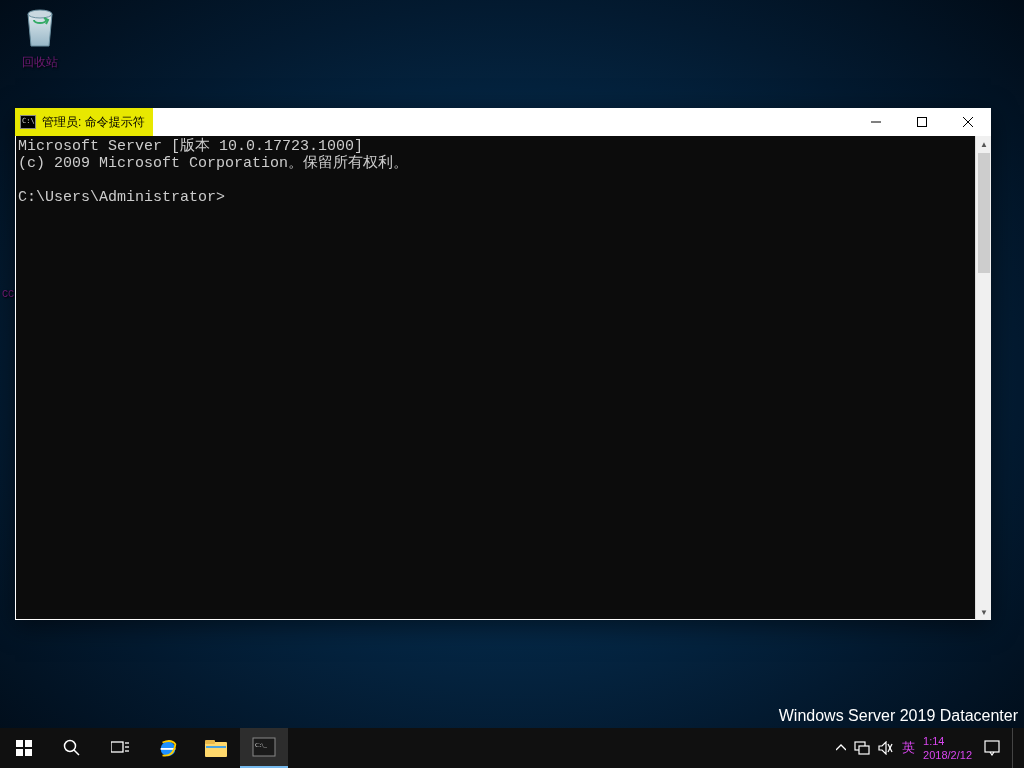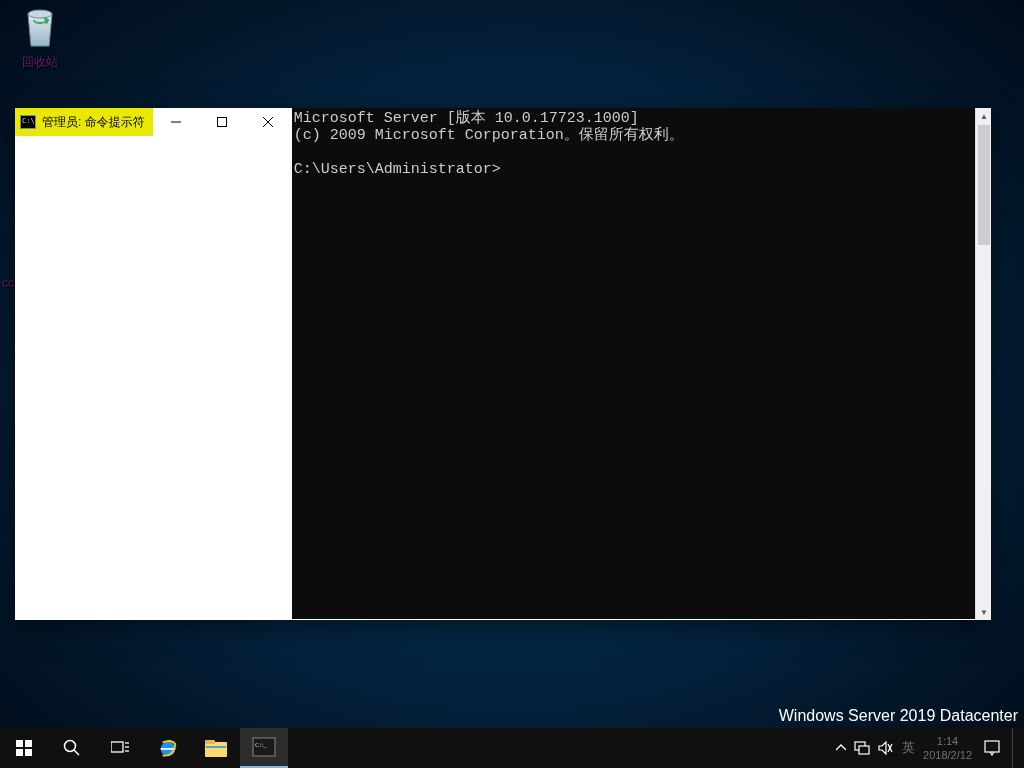--- a/index.html
+++ b/index.html
@@ -23,21 +23,21 @@
   
   .recycle-bin svg { width: 40px; height: 48px; }
 
   
   .window {
     position: absolute;
     left: 15px; top: 108px;
     width: 976px; height: 512px;
     background: #fff;
     box-shadow: 0 6px 24px rgba(0,0,0,0.5);
-    display: flex; flex-direction: row;
+    display: flex; flex-direction: column;
   }
   .titlebar {
     height: 28px;
     background: #fff;
     display: flex; align-items: stretch;
     font-size: 12px;
   }
   .title-left {
     display: flex; align-items: center;
     background: #e8e800;
@@ -102,36 +102,36 @@
     font-size: 16px;
     line-height: 16px;
   }
 
   
   .taskbar {
     position: absolute; left: 0; right: 0; bottom: 0;
     height: 40px;
     background: #101010;
     display: flex; align-items: stretch;
-    color: #737373;
+    color: #d946ef;
   }
   .task-btn {
     width: 48px;
     display: flex; align-items: center; justify-content: center;
     cursor: pointer;
   }
   .task-btn.active { background: rgba(255,255,255,0.12); border-bottom: 2px solid #76b9ed; }
   .task-spacer { flex: 1; }
   .tray {
     display: flex; align-items: center;
     gap: 8px;
     padding: 0 6px 0 4px;
     font-size: 11px;
   }
-  .tray .clock { text-align: center; line-height: 14px; font-size: 11px; cursor: pointer; }
+  .tray .clock { text-align: left; line-height: 14px; font-size: 11px; cursor: pointer; }
   .tray-item { cursor: pointer; display:flex; align-items:center; justify-content:center; }
 
   
   .ie-icon svg, .explorer-icon svg, .cmd-icon svg { width: 24px; height: 22px; }
 </style>
 </head>
 <body>
 
 <div class="desktop-icon recycle-bin" style="left:2px; top:2px;">
   <div class="icon-img">
@@ -144,21 +144,21 @@
       </defs>
       <path d="M8 12 L32 12 L29 44 L11 44 Z" fill="url(#binGrad)" stroke="#6a8fa0" stroke-width="1"></path>
       <ellipse cx="20" cy="12" rx="12" ry="4" fill="#c9d8e0" stroke="#6a8fa0" stroke-width="1"></ellipse>
       <path d="M14 18 a6 3 0 1 0 12 0" fill="none" stroke="#3a6" stroke-width="2"></path>
       <path d="M24 16 l4 2 l-2 4" fill="none" stroke="#3a6" stroke-width="2"></path>
     </svg>
   </div>
   <div class="label">回收站</div>
 </div>
 
-<div class="desktop-icon" style="left:2px; top:230px; width:18px; overflow:hidden;">
+<div class="desktop-icon" style="left:2px; top:240px; width:18px; overflow:hidden;">
   <div class="icon-img" style="height:42px;"></div>
   <div class="label" style="text-align:left;">cc</div>
 </div>
 
 <div class="window">
   <div class="titlebar">
     <div class="title-left">
       <div class="title-icon"></div>
       <div class="title-text">管理员: 命令提示符</div>
     </div>

